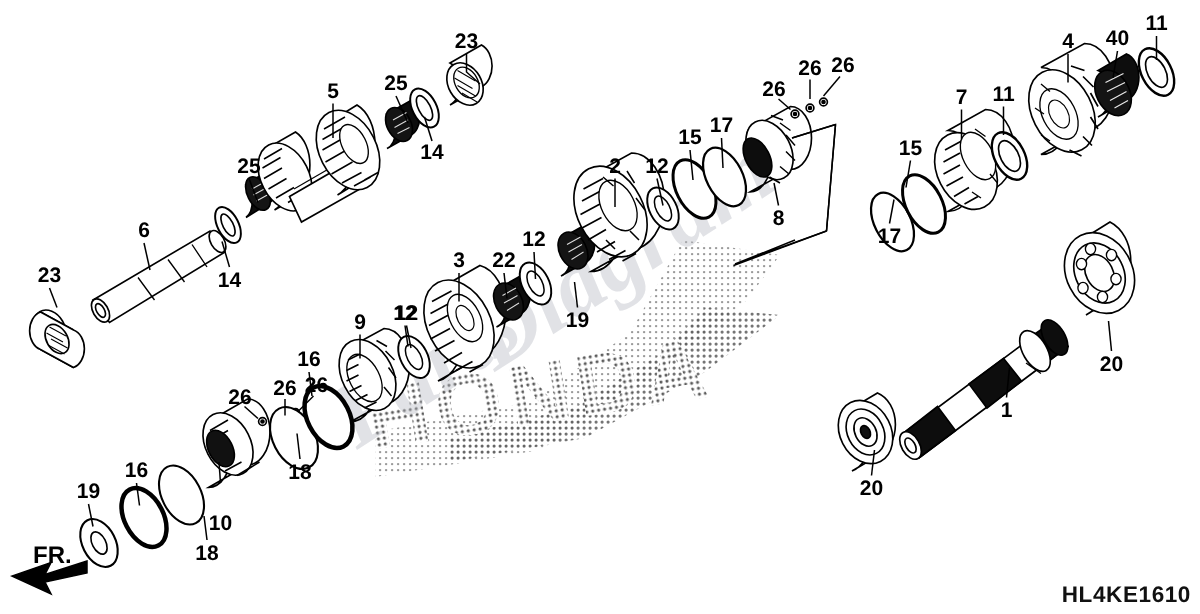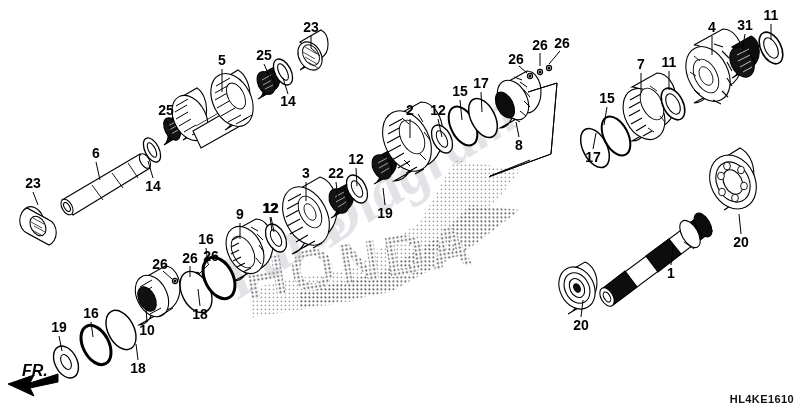--- a/index.html
+++ b/index.html
@@ -21,34 +21,33 @@
   #art {
     position: absolute;
     left: 0; top: 0;
     width: 800px; height: 409px;
   }
   .code {
     position: absolute;
     right: 6px;
     bottom: 4px;
     font-family: "Liberation Sans", sans-serif;
-    font-size: 11px;
+    font-size: 15px;
     font-weight: 700;
     letter-spacing: 0.4px;
     color: #111;
     white-space: nowrap;
   }
   .fr {
     position: absolute;
     left: 22px;
     top: 362px;
     font-family: "Liberation Sans", sans-serif;
     font-size: 16px;
     font-weight: 700;
-    font-style: italic;
     color: #000;
     white-space: nowrap;
     text-align: center;
   }
   .callout {
     position: absolute;
     font-family: "Liberation Sans", sans-serif;
     font-size: 14px;
     font-weight: 700;
     color: #000;
@@ -488,38 +487,38 @@
       <div class="callout" style="left: 481px; top: 83px;">17</div>
       <div class="callout" style="left: 519px; top: 145px;">8</div>
       <div class="callout" style="left: 516px; top: 59px;">26</div>
       <div class="callout" style="left: 540px; top: 45px;">26</div>
       <div class="callout" style="left: 562px; top: 43px;">26</div>
       <div class="callout" style="left: 607px; top: 98px;">15</div>
       <div class="callout" style="left: 593px; top: 157px;">17</div>
       <div class="callout" style="left: 641px; top: 64px;">7</div>
       <div class="callout" style="left: 669px; top: 62px;">11</div>
       <div class="callout" style="left: 712px; top: 27px;">4</div>
-      <div class="callout" style="left: 745px; top: 25px;">31</div>
+      <div class="callout" style="left: 745px; top: 25px;">40</div>
       <div class="callout" style="left: 771px; top: 15px;">11</div>
       <div class="callout" style="left: 306px; top: 173px;">3</div>
       <div class="callout" style="left: 336px; top: 173px;">22</div>
       <div class="callout" style="left: 356px; top: 159px;">12</div>
       <div class="callout" style="left: 271px; top: 208px;">12</div>
       <div class="callout" style="left: 385px; top: 213px;">19</div>
       <div class="callout" style="left: 240px; top: 214px;">9</div>
       <div class="callout" style="left: 270px; top: 208px;">12</div>
       <div class="callout" style="left: 206px; top: 239px;">16</div>
       <div class="callout" style="left: 160px; top: 264px;">26</div>
       <div class="callout" style="left: 190px; top: 258px;">26</div>
       <div class="callout" style="left: 211px; top: 256px;">26</div>
       <div class="callout" style="left: 200px; top: 314px;">18</div>
       <div class="callout" style="left: 91px; top: 313px;">16</div>
       <div class="callout" style="left: 59px; top: 327px;">19</div>
       <div class="callout" style="left: 138px; top: 368px;">18</div>
-      <div class="callout" style="left: 147px; top: 330px;">10</div>
+      <div class="callout" style="left: 147px; top: 348px;">10</div>
       <div class="callout" style="left: 671px; top: 273px;">1</div>
       <div class="callout" style="left: 741px; top: 242px;">20</div>
       <div class="callout" style="left: 581px; top: 325px;">20</div>
     </div>
 
   <div class="fr">FR.</div>
 
   <div class="code">HL4KE1610</div>
 </div>
 

